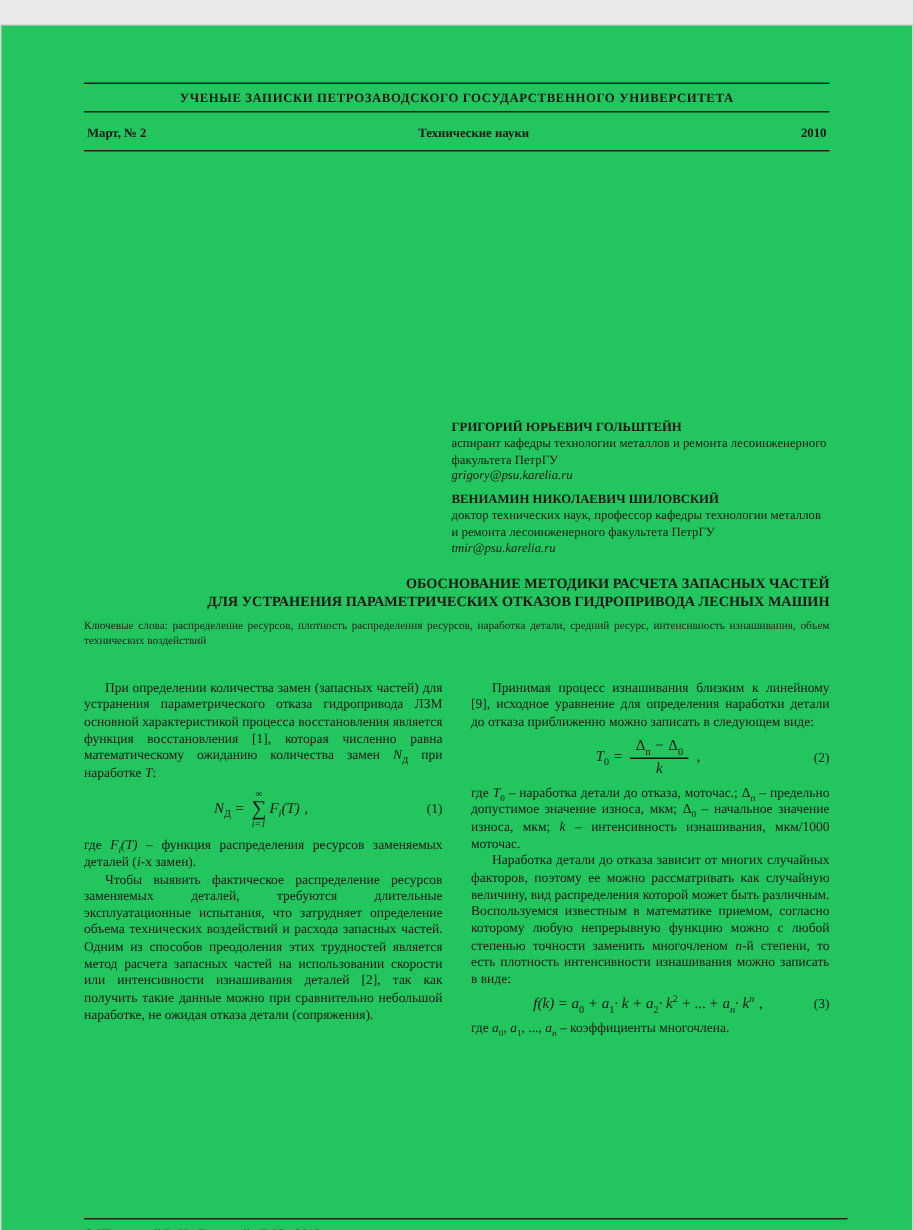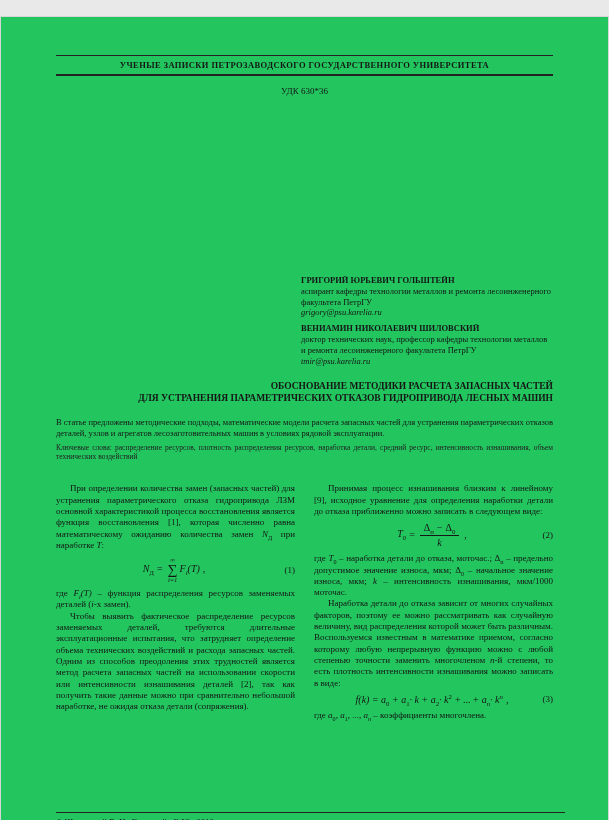--- a/index.html
+++ b/index.html
@@ -68,23 +68,27 @@
 </head>
 <body>
 
 <div class="page">
   <div class="inner">
 
     <hr class="rule">
     <div class="journal-title">УЧЕНЫЕ ЗАПИСКИ ПЕТРОЗАВОДСКОГО ГОСУДАРСТВЕННОГО УНИВЕРСИТЕТА</div>
     <hr class="rule">
 
+    <div class="issue-row">
+      <span>Март, № 2</span>
+      <span>Технические науки</span>
+      <span>2010</span>
+    </div>
     <hr class="rule">
 
-    <div class="udc">УДК 630*36</div>
 
     <div class="photo-spacer"></div>
 
     <div class="authors">
       <div class="author-block">
         <div class="author-name">ГРИГОРИЙ ЮРЬЕВИЧ ГОЛЬШТЕЙН</div>
         <div class="author-affiliation">аспирант кафедры технологии металлов и ремонта лесоинженерного факультета ПетрГУ</div>
         <div class="author-email">grigory@psu.karelia.ru</div>
       </div>
       <div class="author-block">
@@ -92,21 +96,20 @@
         <div class="author-affiliation">доктор технических наук, профессор кафедры технологии металлов и ремонта лесоинженерного факультета ПетрГУ</div>
         <div class="author-email">tmir@psu.karelia.ru</div>
       </div>
     </div>
 
     <div class="article-title">
       <div>ОБОСНОВАНИЕ МЕТОДИКИ РАСЧЕТА ЗАПАСНЫХ ЧАСТЕЙ</div>
       <div>ДЛЯ УСТРАНЕНИЯ ПАРАМЕТРИЧЕСКИХ ОТКАЗОВ ГИДРОПРИВОДА ЛЕСНЫХ МАШИН</div>
     </div>
 
-    <p class="abstract">В статье предложены методические подходы, математические модели расчета запасных частей для устранения параметрических отказов деталей, узлов и агрегатов лесозаготовительных машин в условиях рядовой эксплуатации.</p>
     <p class="keywords">Ключевые слова: распределение ресурсов, плотность распределения ресурсов, наработка детали, средний ресурс, интенсивность изнашивания, объем технических воздействий</p>
 
     <div class="columns">
 
       <div class="col">
         <p><span>При определении количества замен (запасных частей) для устранения параметрического отказа гидропривода ЛЗМ основной характеристикой процесса восстановления является функция восстановления [1], которая численно равна математическому ожиданию количества замен </span><span class="mv">N</span><sub>Д</sub><span> при наработке </span><span class="mv">T</span><span>:</span></p>
 
         <div class="formula"><span class="mv">N</span><sub>Д</sub><span class="op">=</span><span class="sum">
               <span class="limit up">∞</span>
               <span class="sigma">∑</span>

